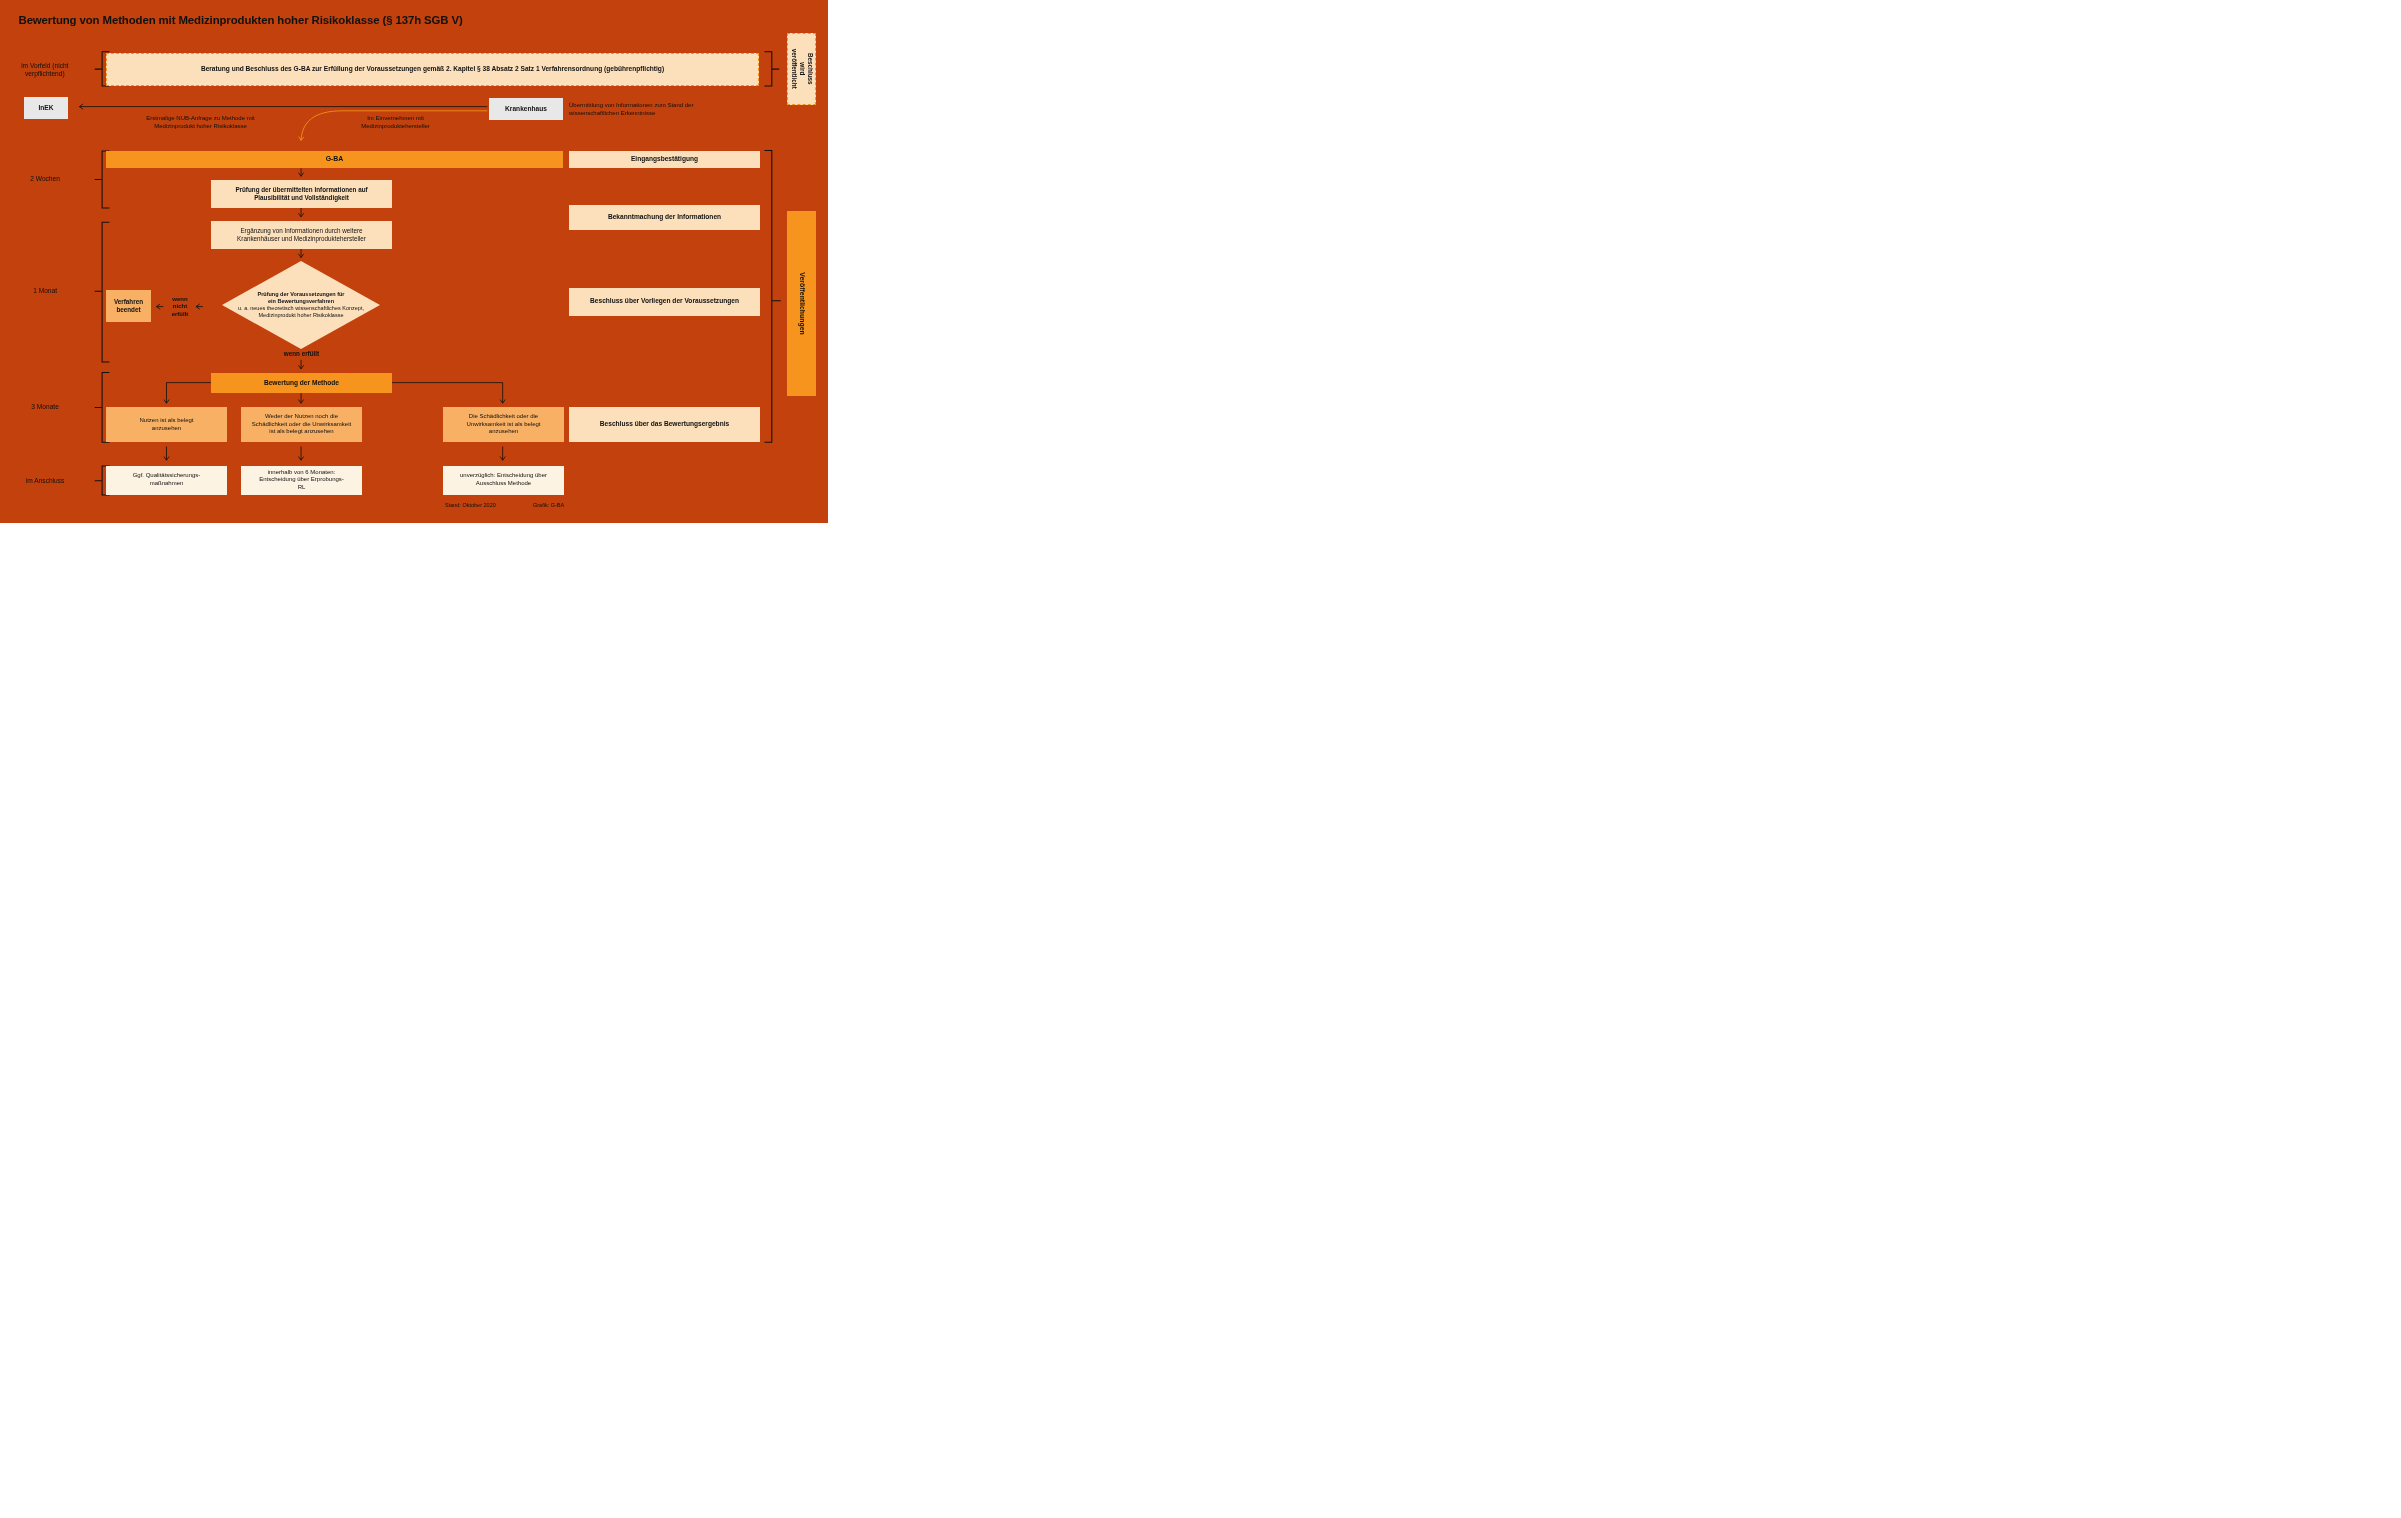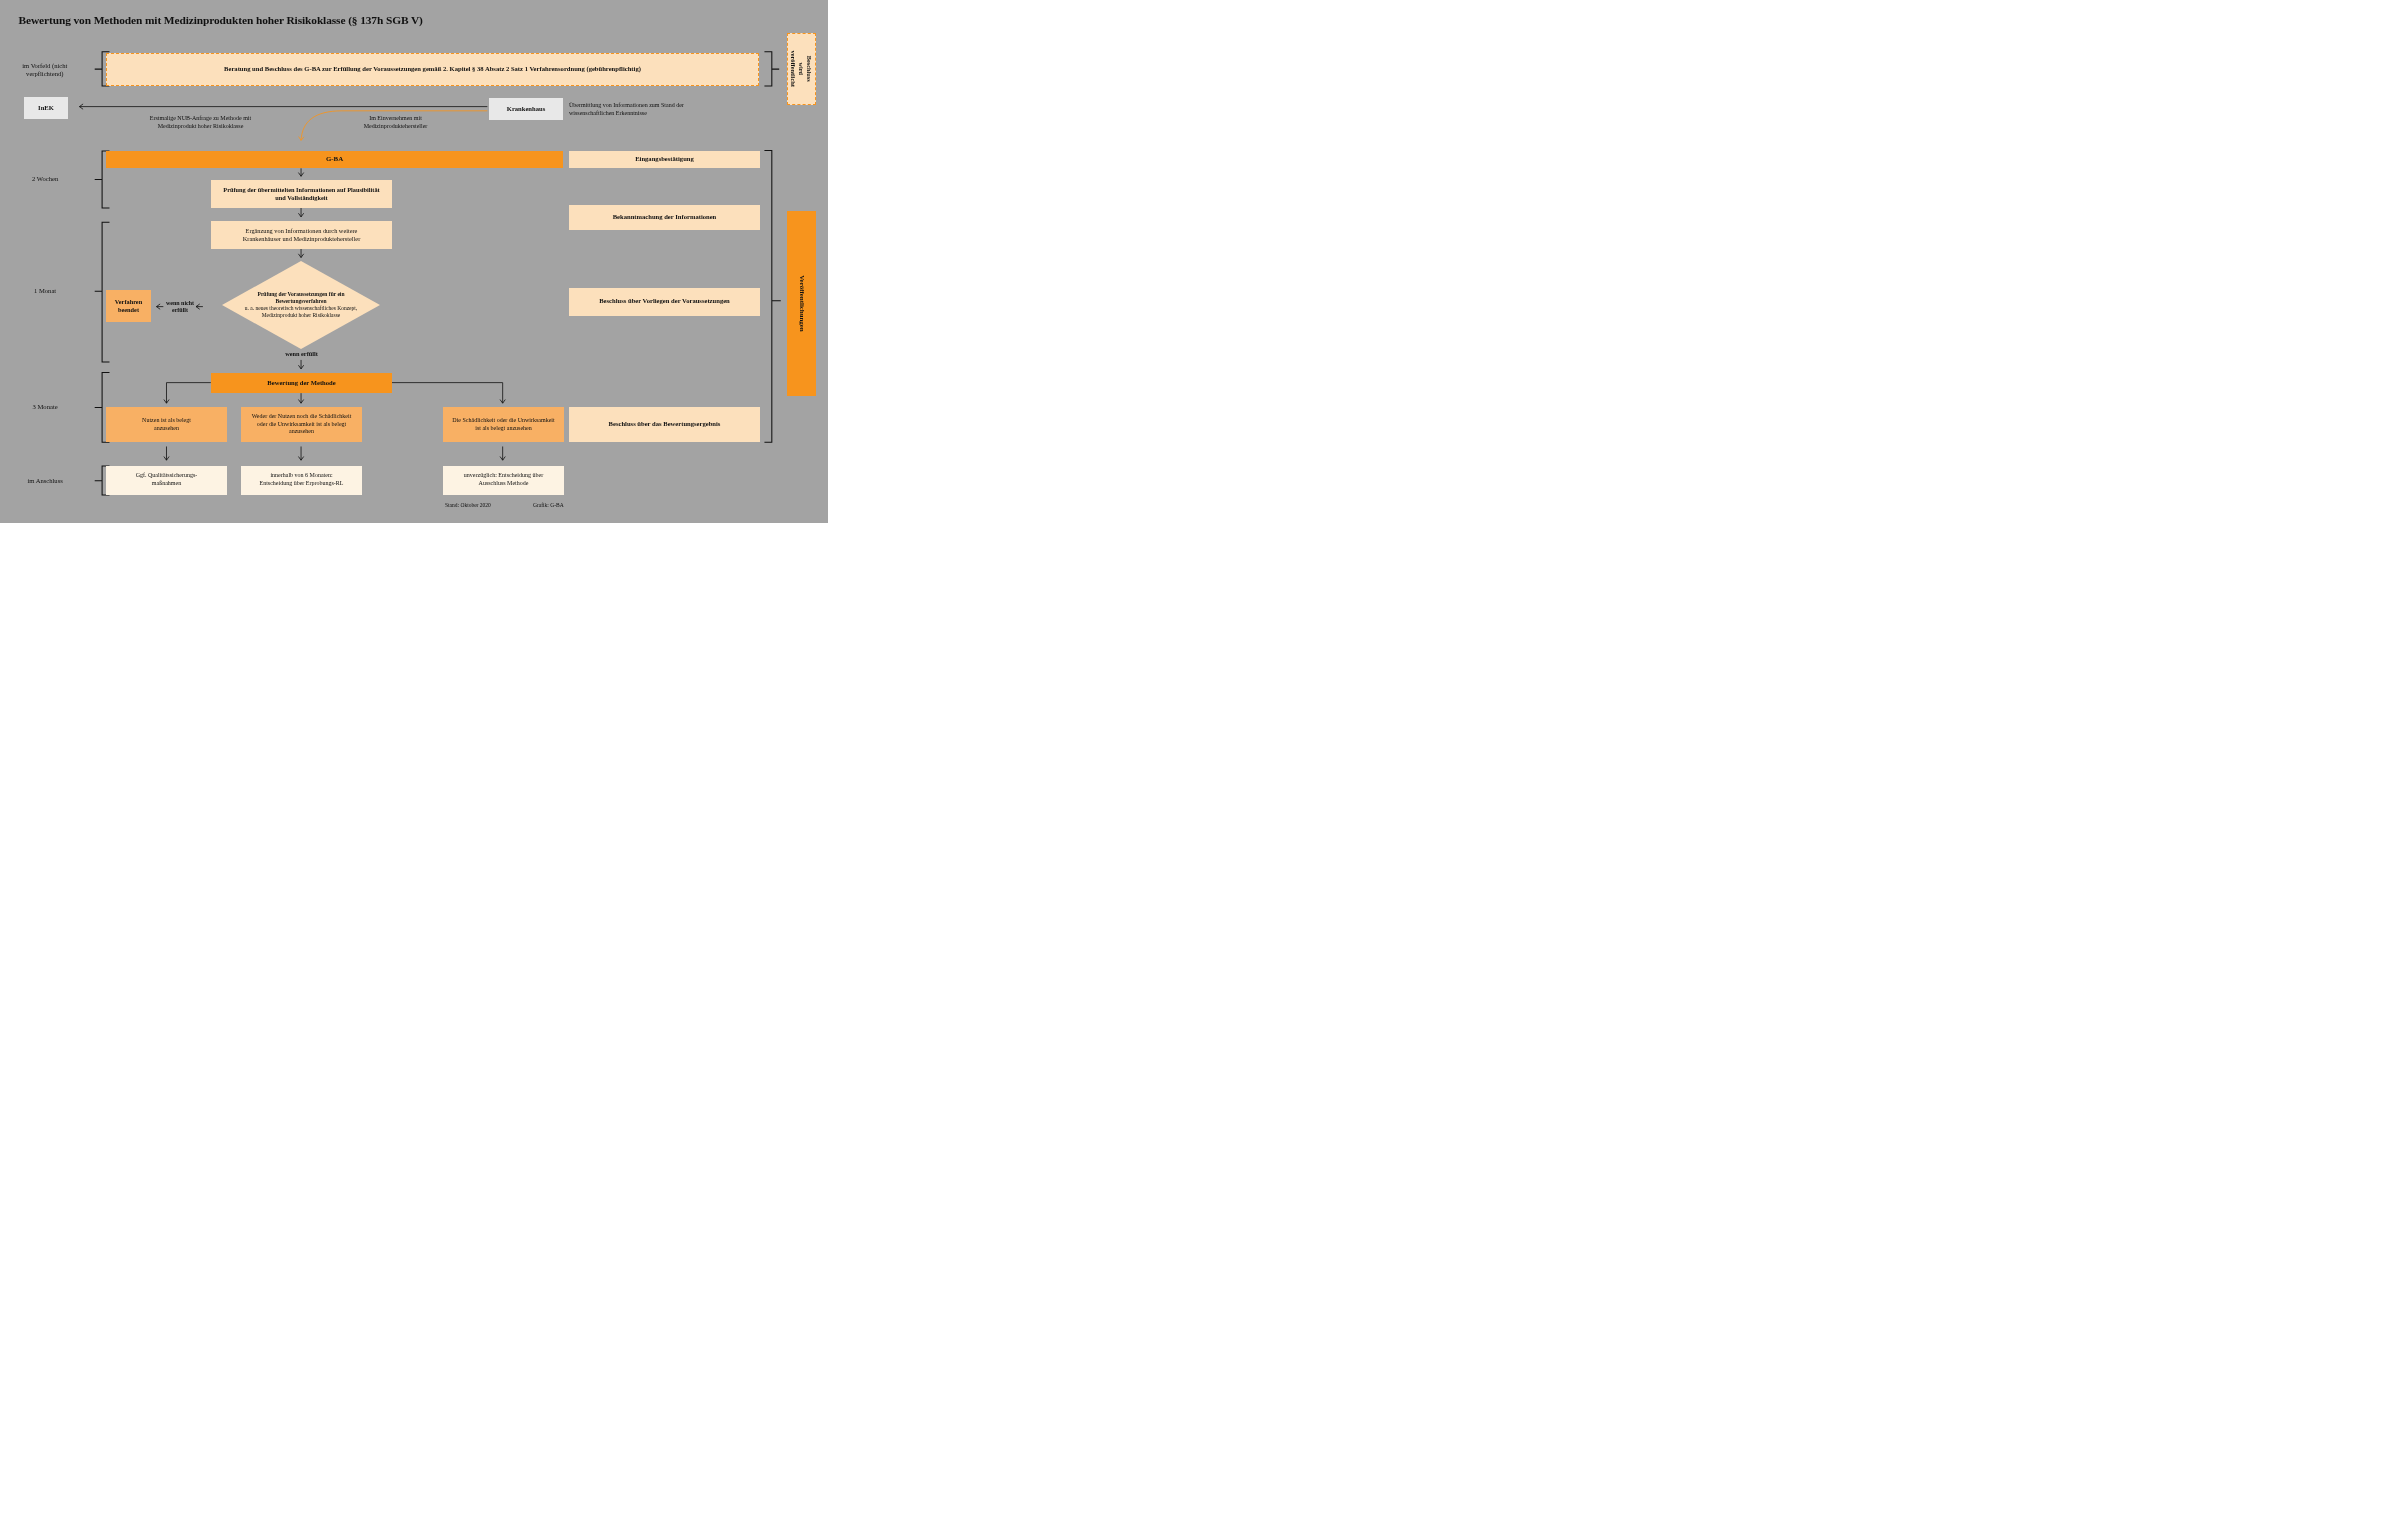--- a/index.html
+++ b/index.html
@@ -1,18 +1,18 @@
 <!DOCTYPE html>
 <html lang="de" style="font-size:8.5px"><head>
 <meta charset="utf-8">
 <style>
   html,body{margin:0;padding:0;background:#fff;}
   .canvas{
-    position:relative;width:828px;height:523px;background:#a3a3a3;
-    font-family:Liberation Serif, serif;color:#111;overflow:hidden;
+    position:relative;width:828px;height:523px;background:#c2410c;
+    font-family:Liberation Sans, sans-serif;color:#111;overflow:hidden;
   }
   .abs{position:absolute;box-sizing:border-box;}
   .page-title{font-size:11.4px;font-weight:bold;letter-spacing:-0.1px;white-space:nowrap;}
   .box{
     position:absolute;box-sizing:border-box;display:flex;align-items:center;justify-content:center;
     text-align:center;font-size:6.3px;line-height:1.3;z-index:2;
   }
   .bold{font-weight:bold;}
   .peach{background:#FCE0BC;}
   .orange{background:#F7941D;}

